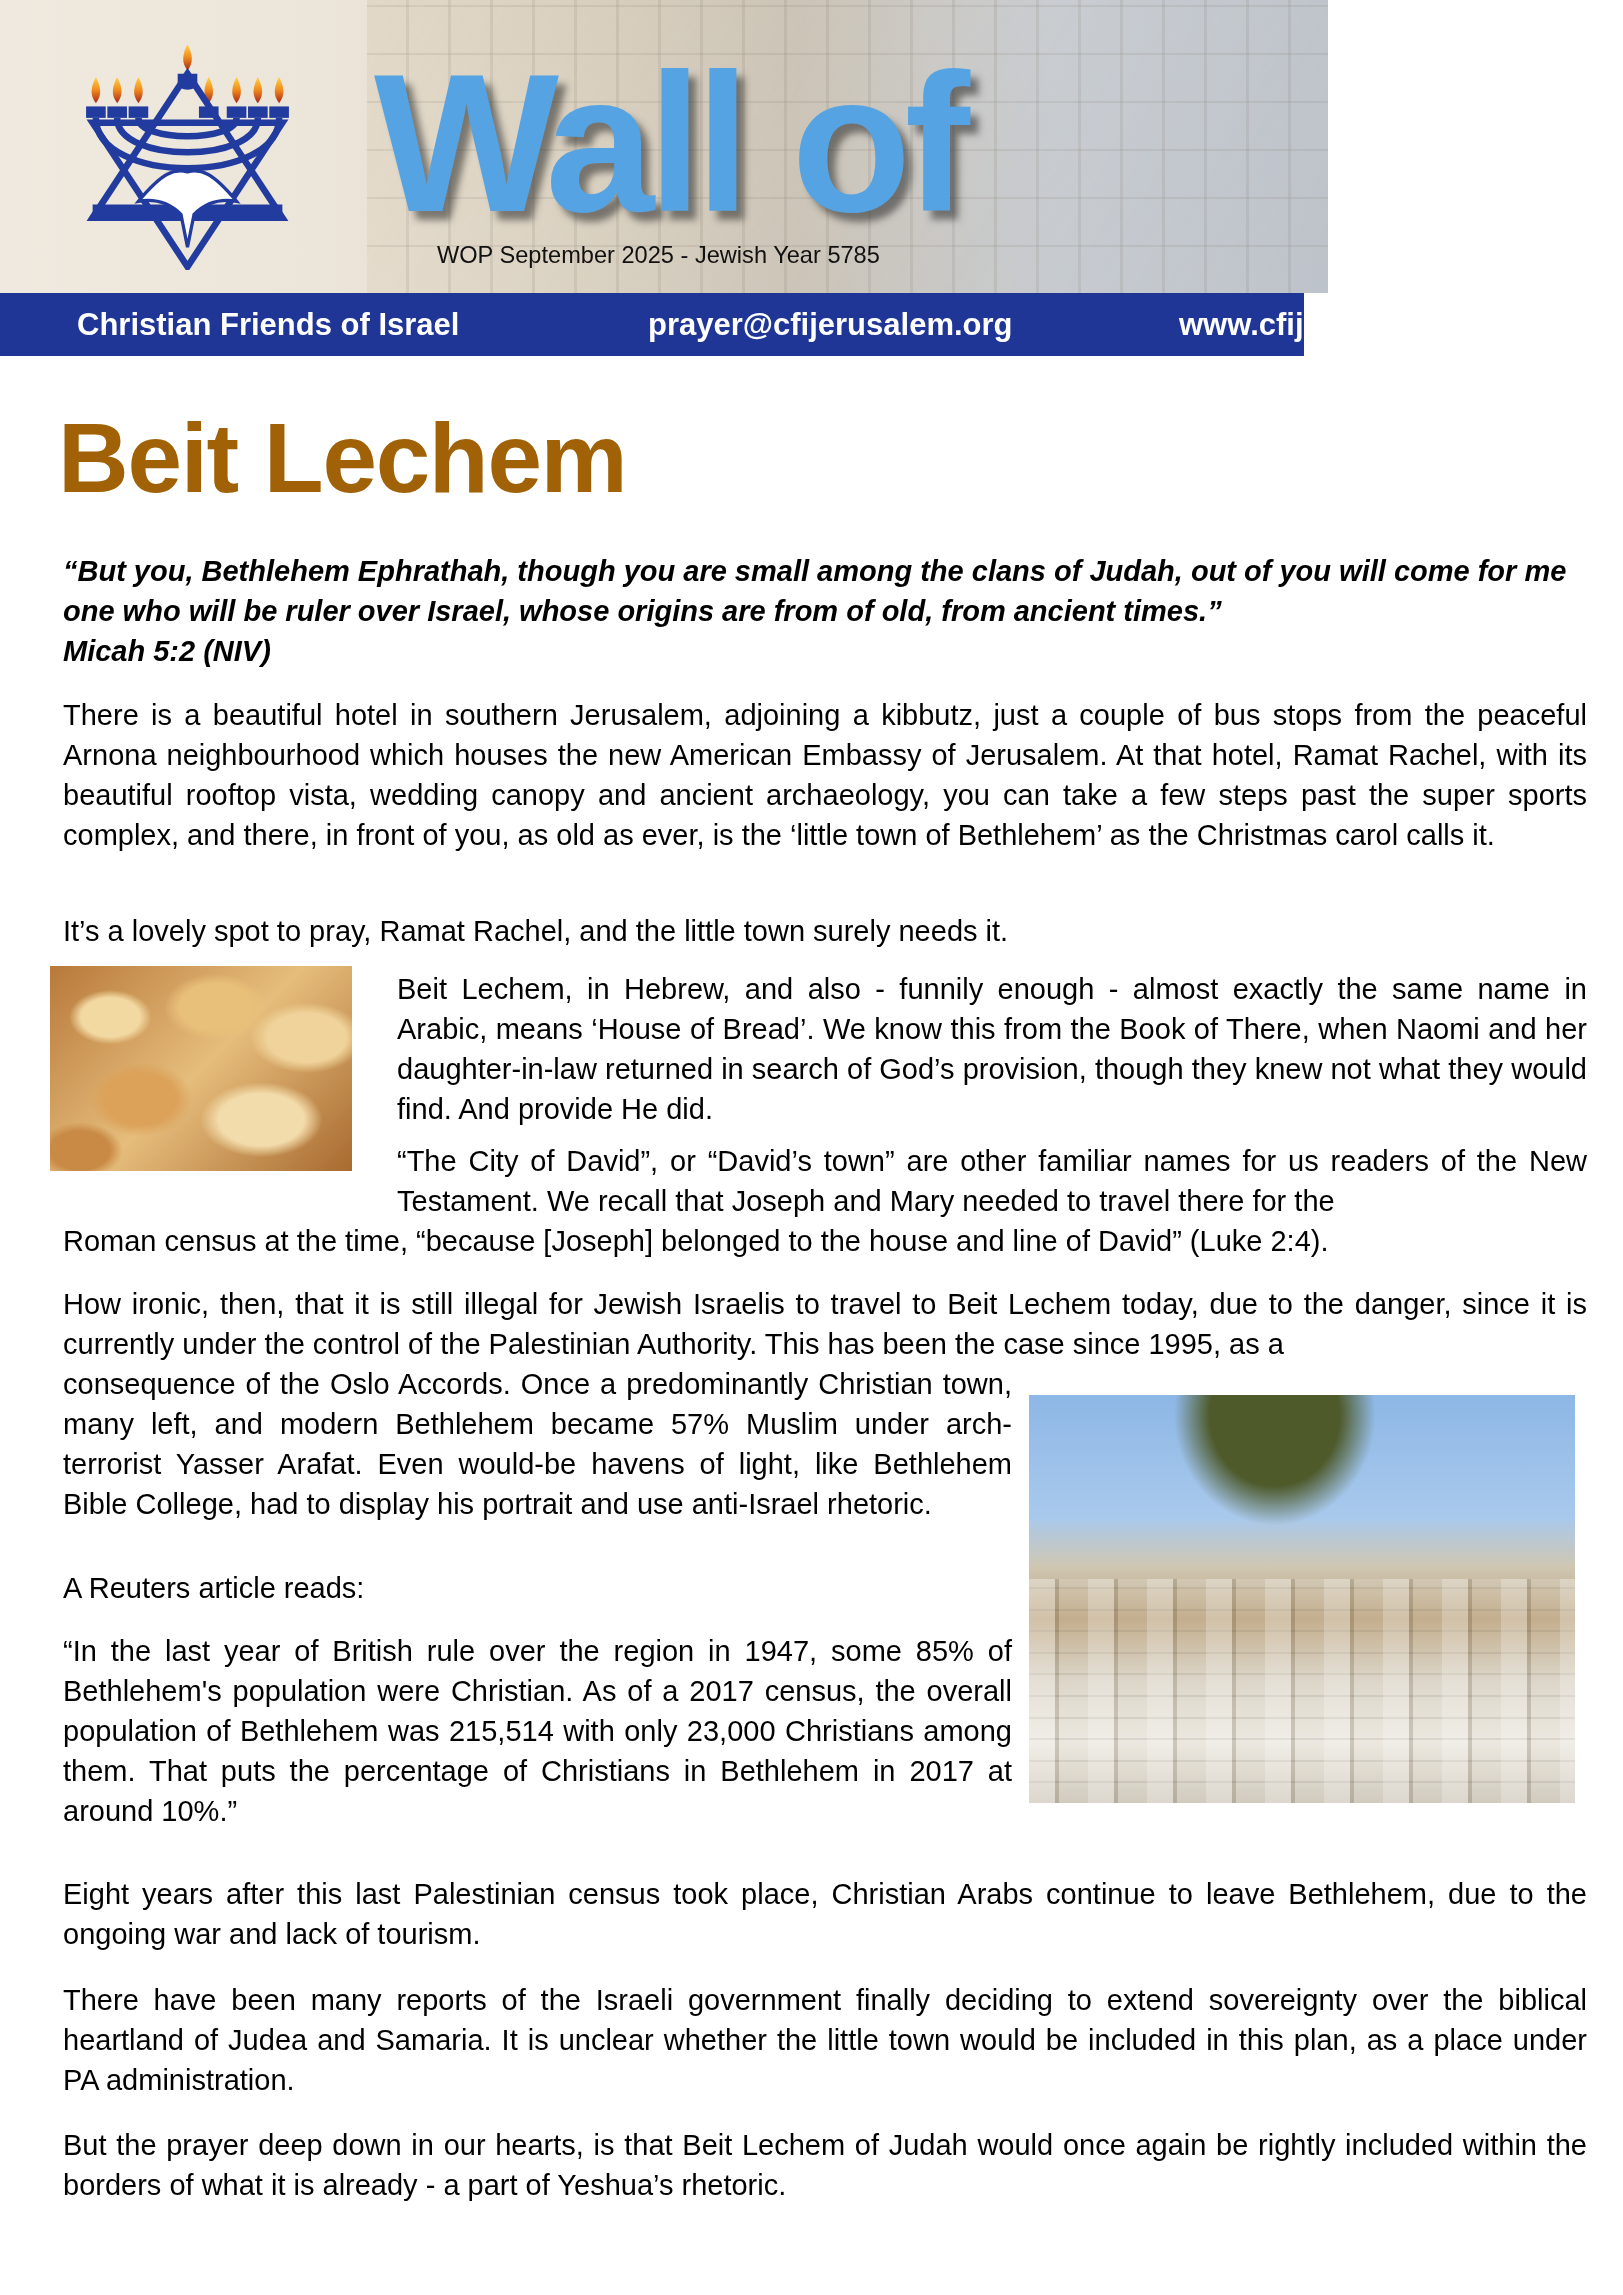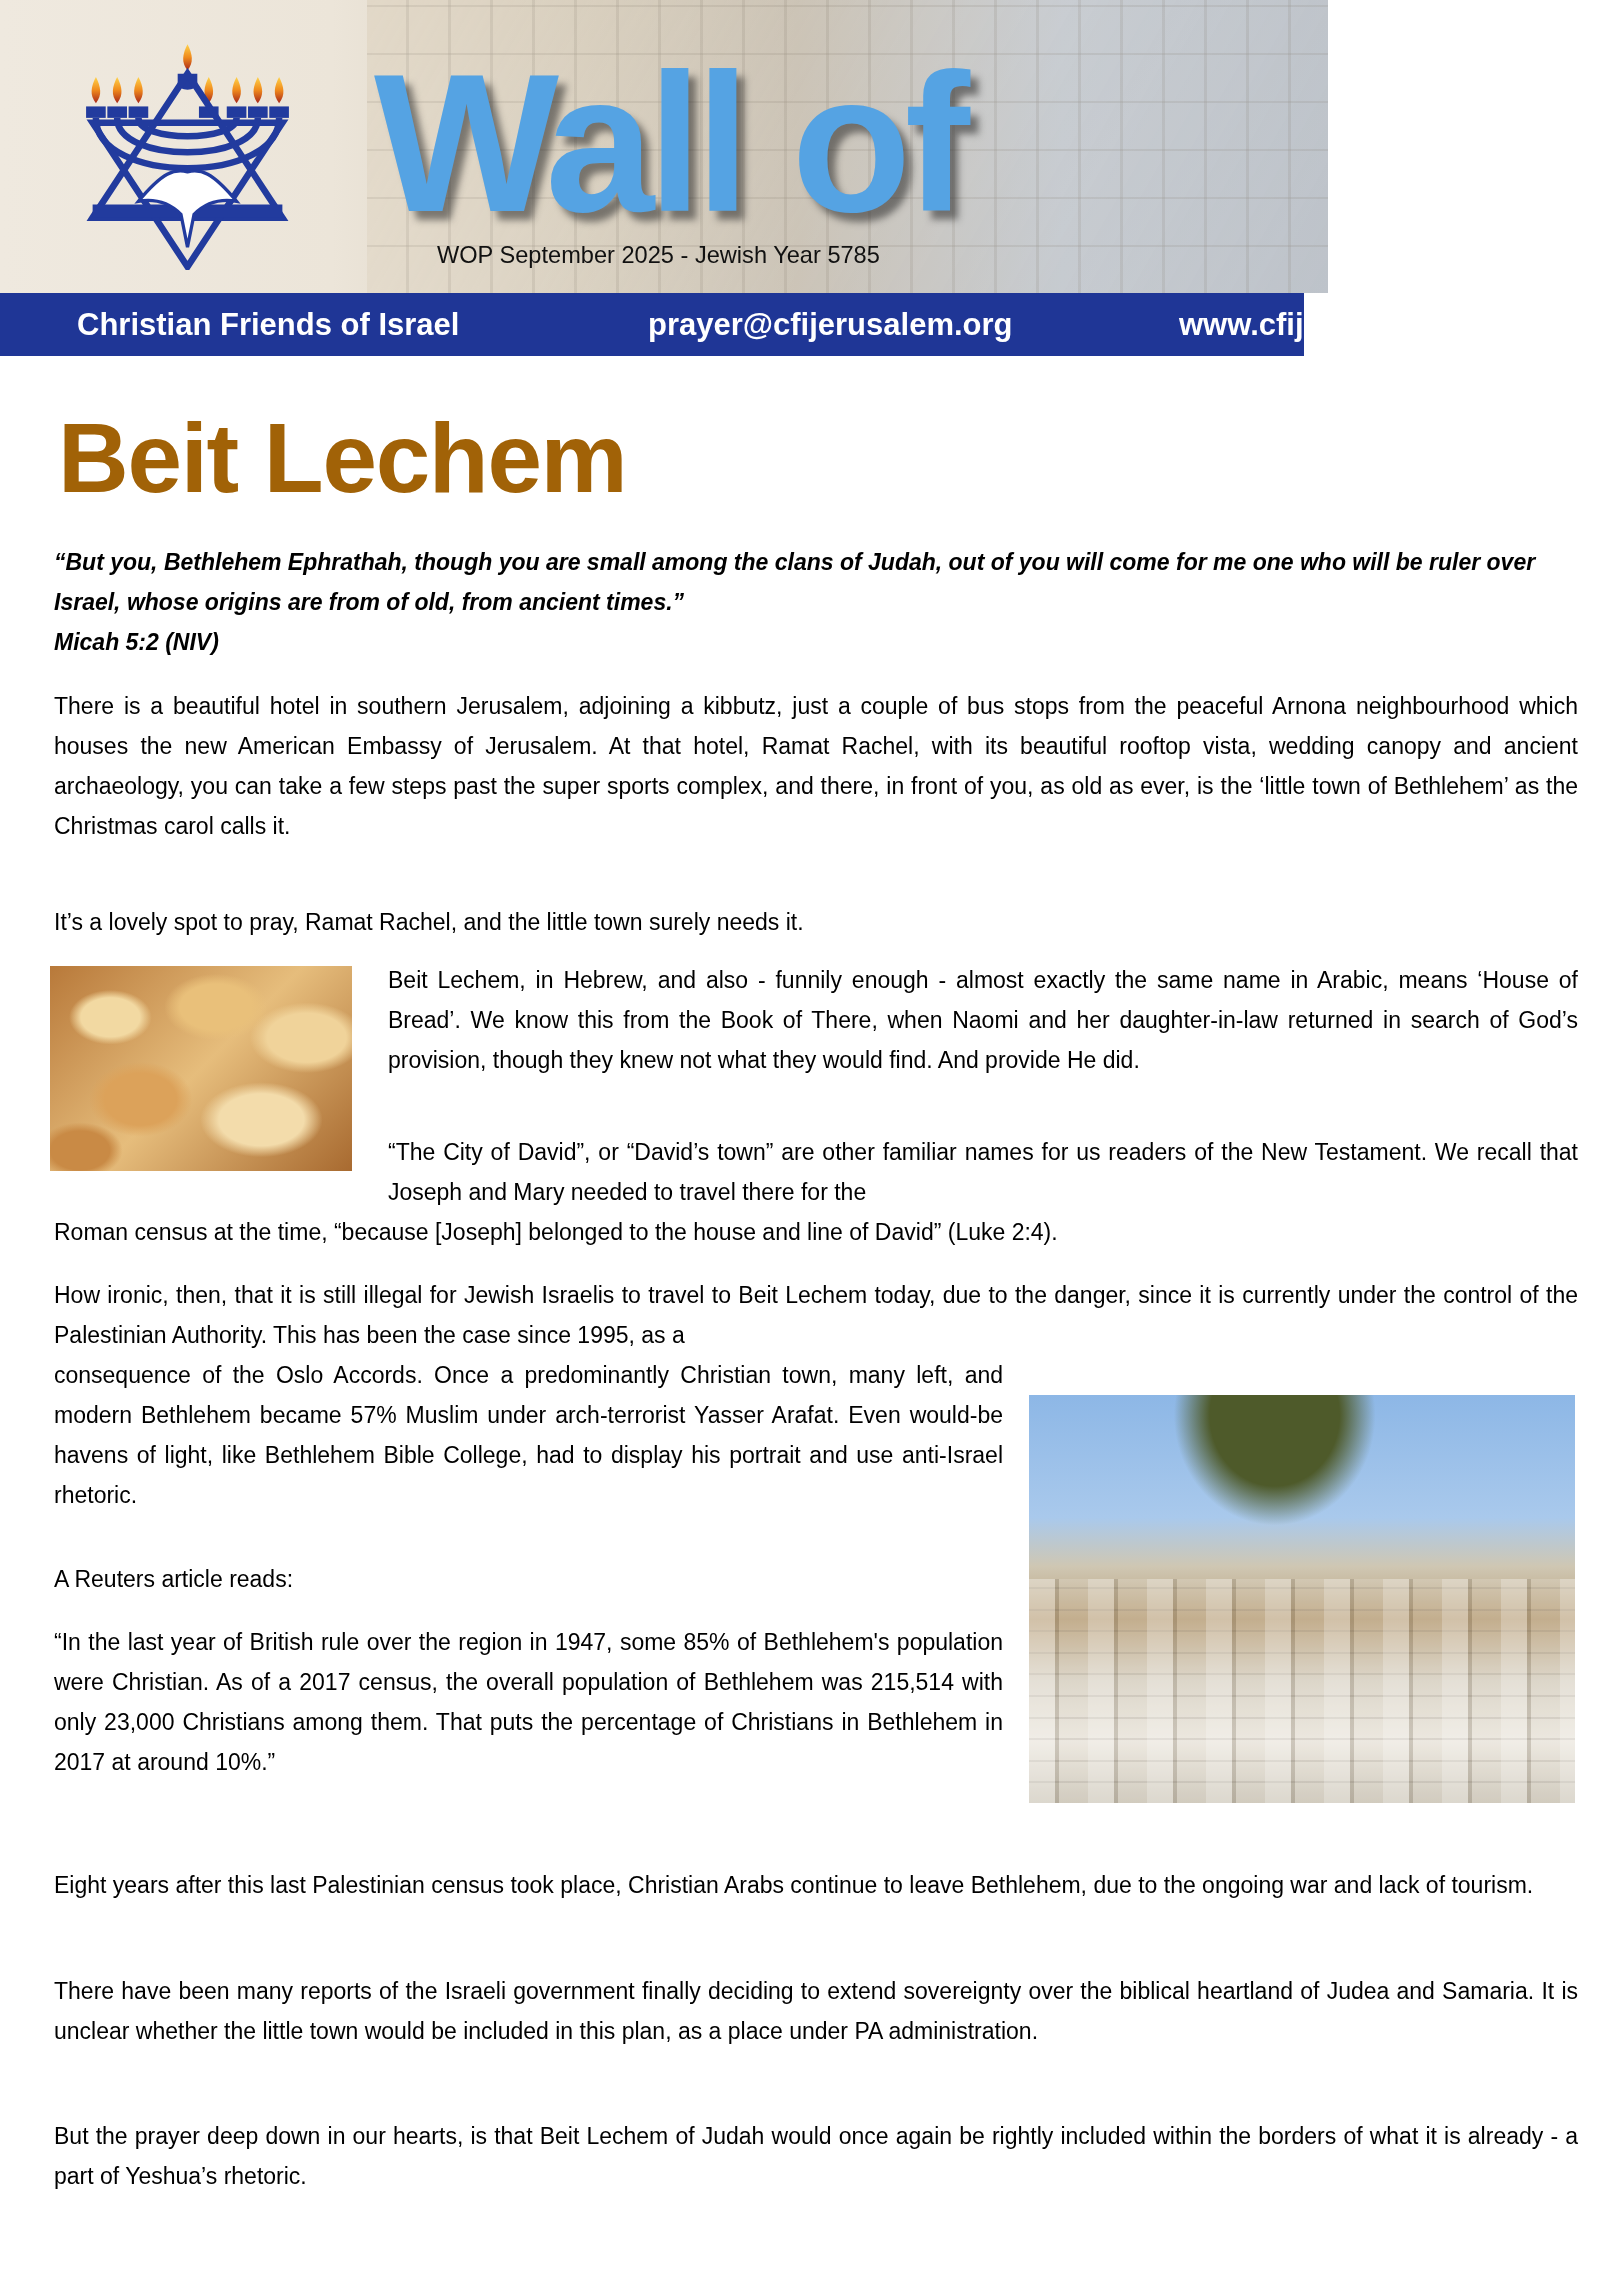--- a/index.html
+++ b/index.html
@@ -16,21 +16,21 @@
   .title-wall { position:absolute; left:374px; top:46px; font-weight:bold; font-size:196px; line-height:1;
                 color:#55a3e3; letter-spacing:-6.5px; text-shadow: 7.9px 9.2px 7.9px rgba(40,40,40,.55); white-space:nowrap; }
   .title-prayer { position:absolute; left:1013px; top:65px; font-style:italic; font-size:164px; line-height:1;
                   color:#223b9e; white-space:nowrap; }
   .issue-line { position:absolute; left:437px; top:242px; font-size:23.6px; color:#111; white-space:nowrap; }
   .bar { position:absolute; left:0; top:293px; width:1304px; height:63px; background:#1f3696;
          display:flex; align-items:center; }
   .bar span { position:absolute; color:#fff; font-weight:bold; font-size:31px; white-space:nowrap; top:14.4px; }
   .page-title { position:absolute; left:50px; top:401px; margin:8px; font-size:98px; font-weight:bold;
                 color:#a16207; line-height:1; letter-spacing:-1.3px; }
-  .text { position:absolute; left:50px; width:1524px; font-size:23px; line-height:40px; text-align:justify; margin:4px; }
+  .text { position:absolute; left:50px; width:1524px; font-size:29px; line-height:40px; text-align:justify; margin:13px; }
   .quote { font-weight:bold; font-style:italic; text-align:left; }
   .narrow { width:949px; }
   .indent { left:384px; width:1190px; }
   .img-bread { position:absolute; left:50px; top:966px; width:302px; height:205px;
                background:
                  radial-gradient(ellipse 59px 39px at 20% 25%, #f2d9a2 0 50%, transparent 70%),
                  radial-gradient(ellipse 72px 46px at 55% 20%, #e9c07a 0 50%, transparent 72%),
                  radial-gradient(ellipse 79px 49px at 85% 35%, #f0d39a 0 50%, transparent 72%),
                  radial-gradient(ellipse 72px 52px at 30% 65%, #dca25a 0 50%, transparent 72%),
                  radial-gradient(ellipse 85px 52px at 70% 75%, #f3dcab 0 50%, transparent 72%),

